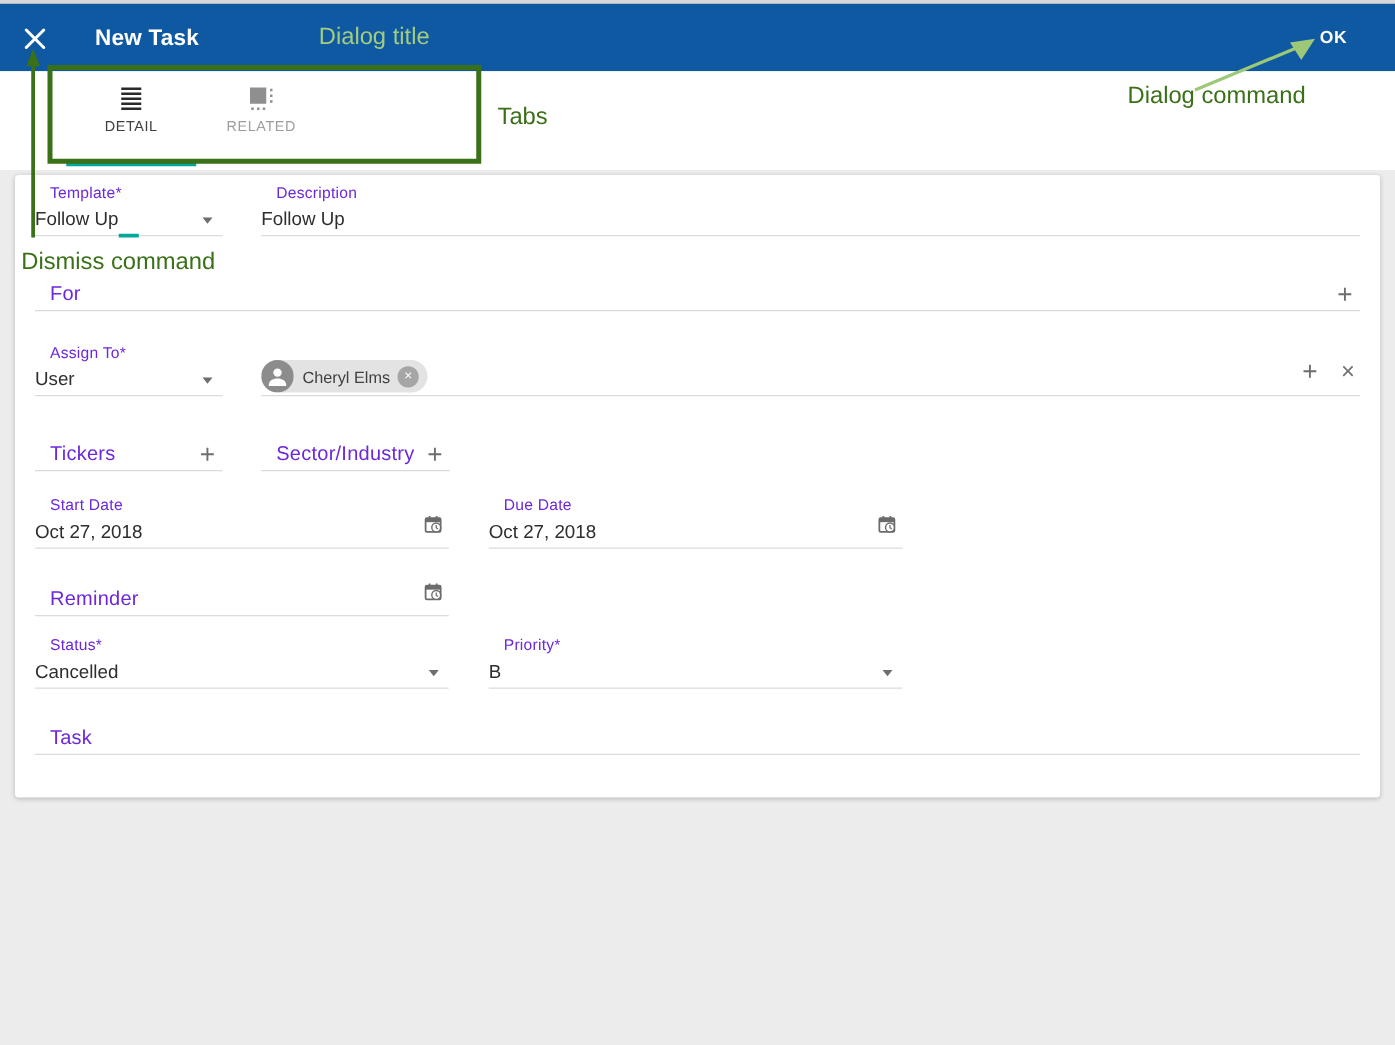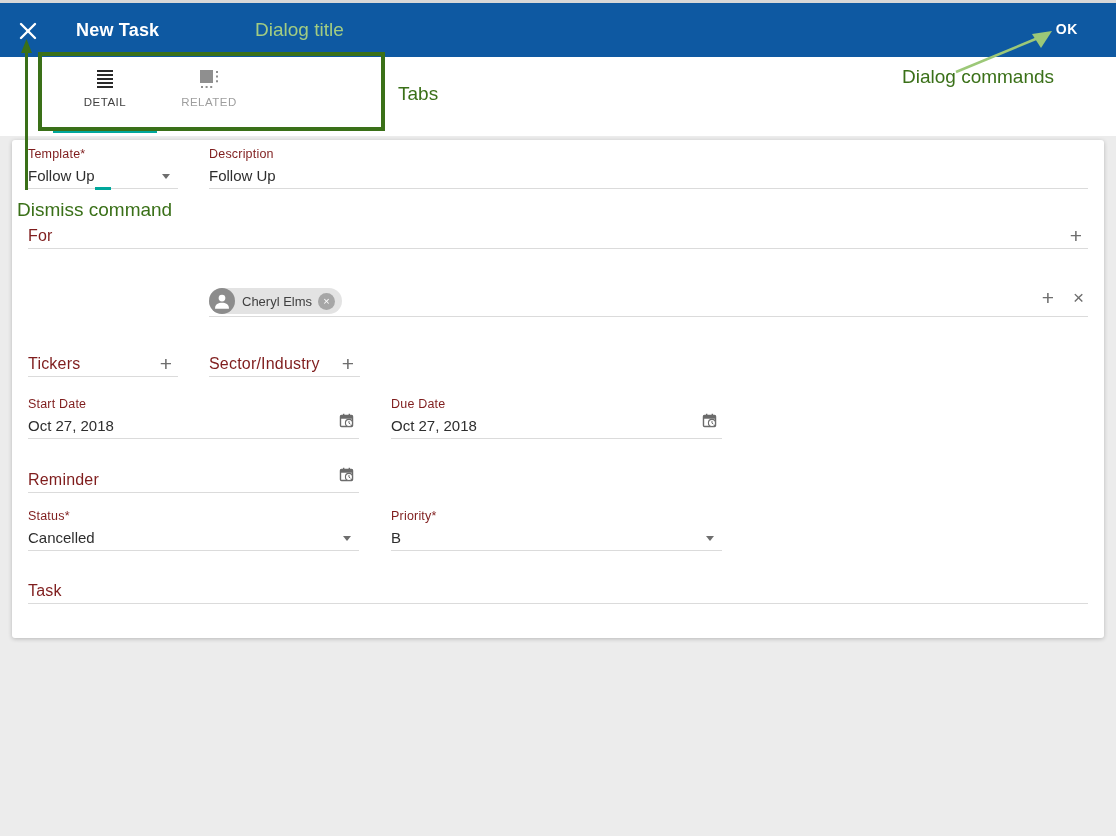--- a/index.html
+++ b/index.html
@@ -22,21 +22,21 @@
   .tab .tab-icon { display:block; height:28px; padding-top:2px; }
   .tab .tab-label { display:block; margin-top:3px; font-size:11.5px; letter-spacing:0.5px; color:#9E9E9E; }
   .tab.active .tab-label { color:#3F3F3F; }
   .tab-indicator { position:absolute; left:53px; bottom:3px; width:104px; height:3px; background:#00A79B; }
 
   
   .card { position:absolute; left:12px; top:140px; width:1092px; height:498px; background:#FFFFFF; border-radius:3px; box-shadow:0 1px 4px rgba(0,0,0,0.22); }
 
   
   .field { position:absolute; height:42px; border-bottom:1px solid #DBDBDB; }
-  .flabel { position:absolute; left:0; top:0; font-size:12.5px; color:#7f1d1d; letter-spacing:0.2px; white-space:nowrap; }
+  .flabel { position:absolute; left:12px; top:0; font-size:12.5px; color:#6d28d9; letter-spacing:0.2px; white-space:nowrap; }
   .fvalue { position:absolute; left:0; top:20px; font-size:15px; color:#2E2E2E; white-space:nowrap; }
   .field.empty { height:20px; }
   .field.empty .flabel { font-size:16px; top:auto; bottom:3px;text-align:center; }
   .accent-seg { position:absolute; left:67px; bottom:-2px; width:16px; height:3px; background:#00A79B; }
 
   .dd-arrow { position:absolute; right:8px; bottom:9px; width:0; height:0;
               border-left:4.5px solid transparent; border-right:4.5px solid transparent;
               border-top:5px solid #6E6E6E; cursor:pointer; }
   .plus-ic { position:absolute; right:6px; bottom:2px; font-size:21px; font-weight:400; color:#6E6E6E; line-height:20px; cursor:pointer; }
   .clear-ic { position:absolute; right:4px; bottom:3px; font-size:19px; color:#6E6E6E; line-height:19px; cursor:pointer; }
@@ -121,20 +121,25 @@
     <div class="field" style="left:197px; top:7px; width:879px;">
       <span class="flabel">Description</span>
       <span class="fvalue">Follow Up</span>
     </div>
 
     <div class="field empty" style="left:16px; top:89px; width:1060px;">
       <span class="flabel">For</span>
       <span class="plus-ic">+</span>
     </div>
 
+    <div class="field" style="left:16px; top:135px; width:150px;">
+      <span class="flabel">Assign To*</span>
+      <span class="fvalue">User</span>
+      <span class="dd-arrow"></span>
+    </div>
 
     <div class="field chip-row" style="left:197px; top:135px; width:879px;">
       <span class="chip">
         <span class="chip-avatar">
           <svg width="26" height="26" viewBox="0 0 24 24">
               <circle cx="12" cy="12" r="12" fill="#8C8C8C"></circle>
               <circle cx="12" cy="9.3" r="3.1" fill="#FFFFFF"></circle>
               <path d="M5.6 18.4c0-3.1 3-4.7 6.4-4.7s6.4 1.6 6.4 4.7v0.8H5.6z" fill="#FFFFFF"></path>
             </svg>
         </span>
@@ -212,21 +217,21 @@
     </div>
 
     <div class="field empty" style="left:16px; top:444px; width:1060px;">
       <span class="flabel">Task</span>
     </div>
 
   </div>
 
   <div class="anno-box"></div>
   <span class="anno-text anno-tabs">Tabs</span>
-  <span class="anno-text anno-dialog-commands">Dialog commands</span>
+  <span class="anno-text anno-dialog-commands">Dialog command</span>
   <span class="anno-text anno-dismiss">Dismiss command</span>
 
   <svg class="anno-svg" width="1116" height="836">
 
     <line x1="26.5" y1="52" x2="26.5" y2="190" stroke="#3A7018" stroke-width="3"></line>
     <polygon points="26.5,39 21,53 32,53" fill="#3A7018"></polygon>
 
     <line x1="956" y1="72" x2="1038" y2="38" stroke="#9CC878" stroke-width="2.6"></line>
     <polygon points="1052,31 1032,34 1041,48" fill="#9CC878"></polygon>
   </svg>

